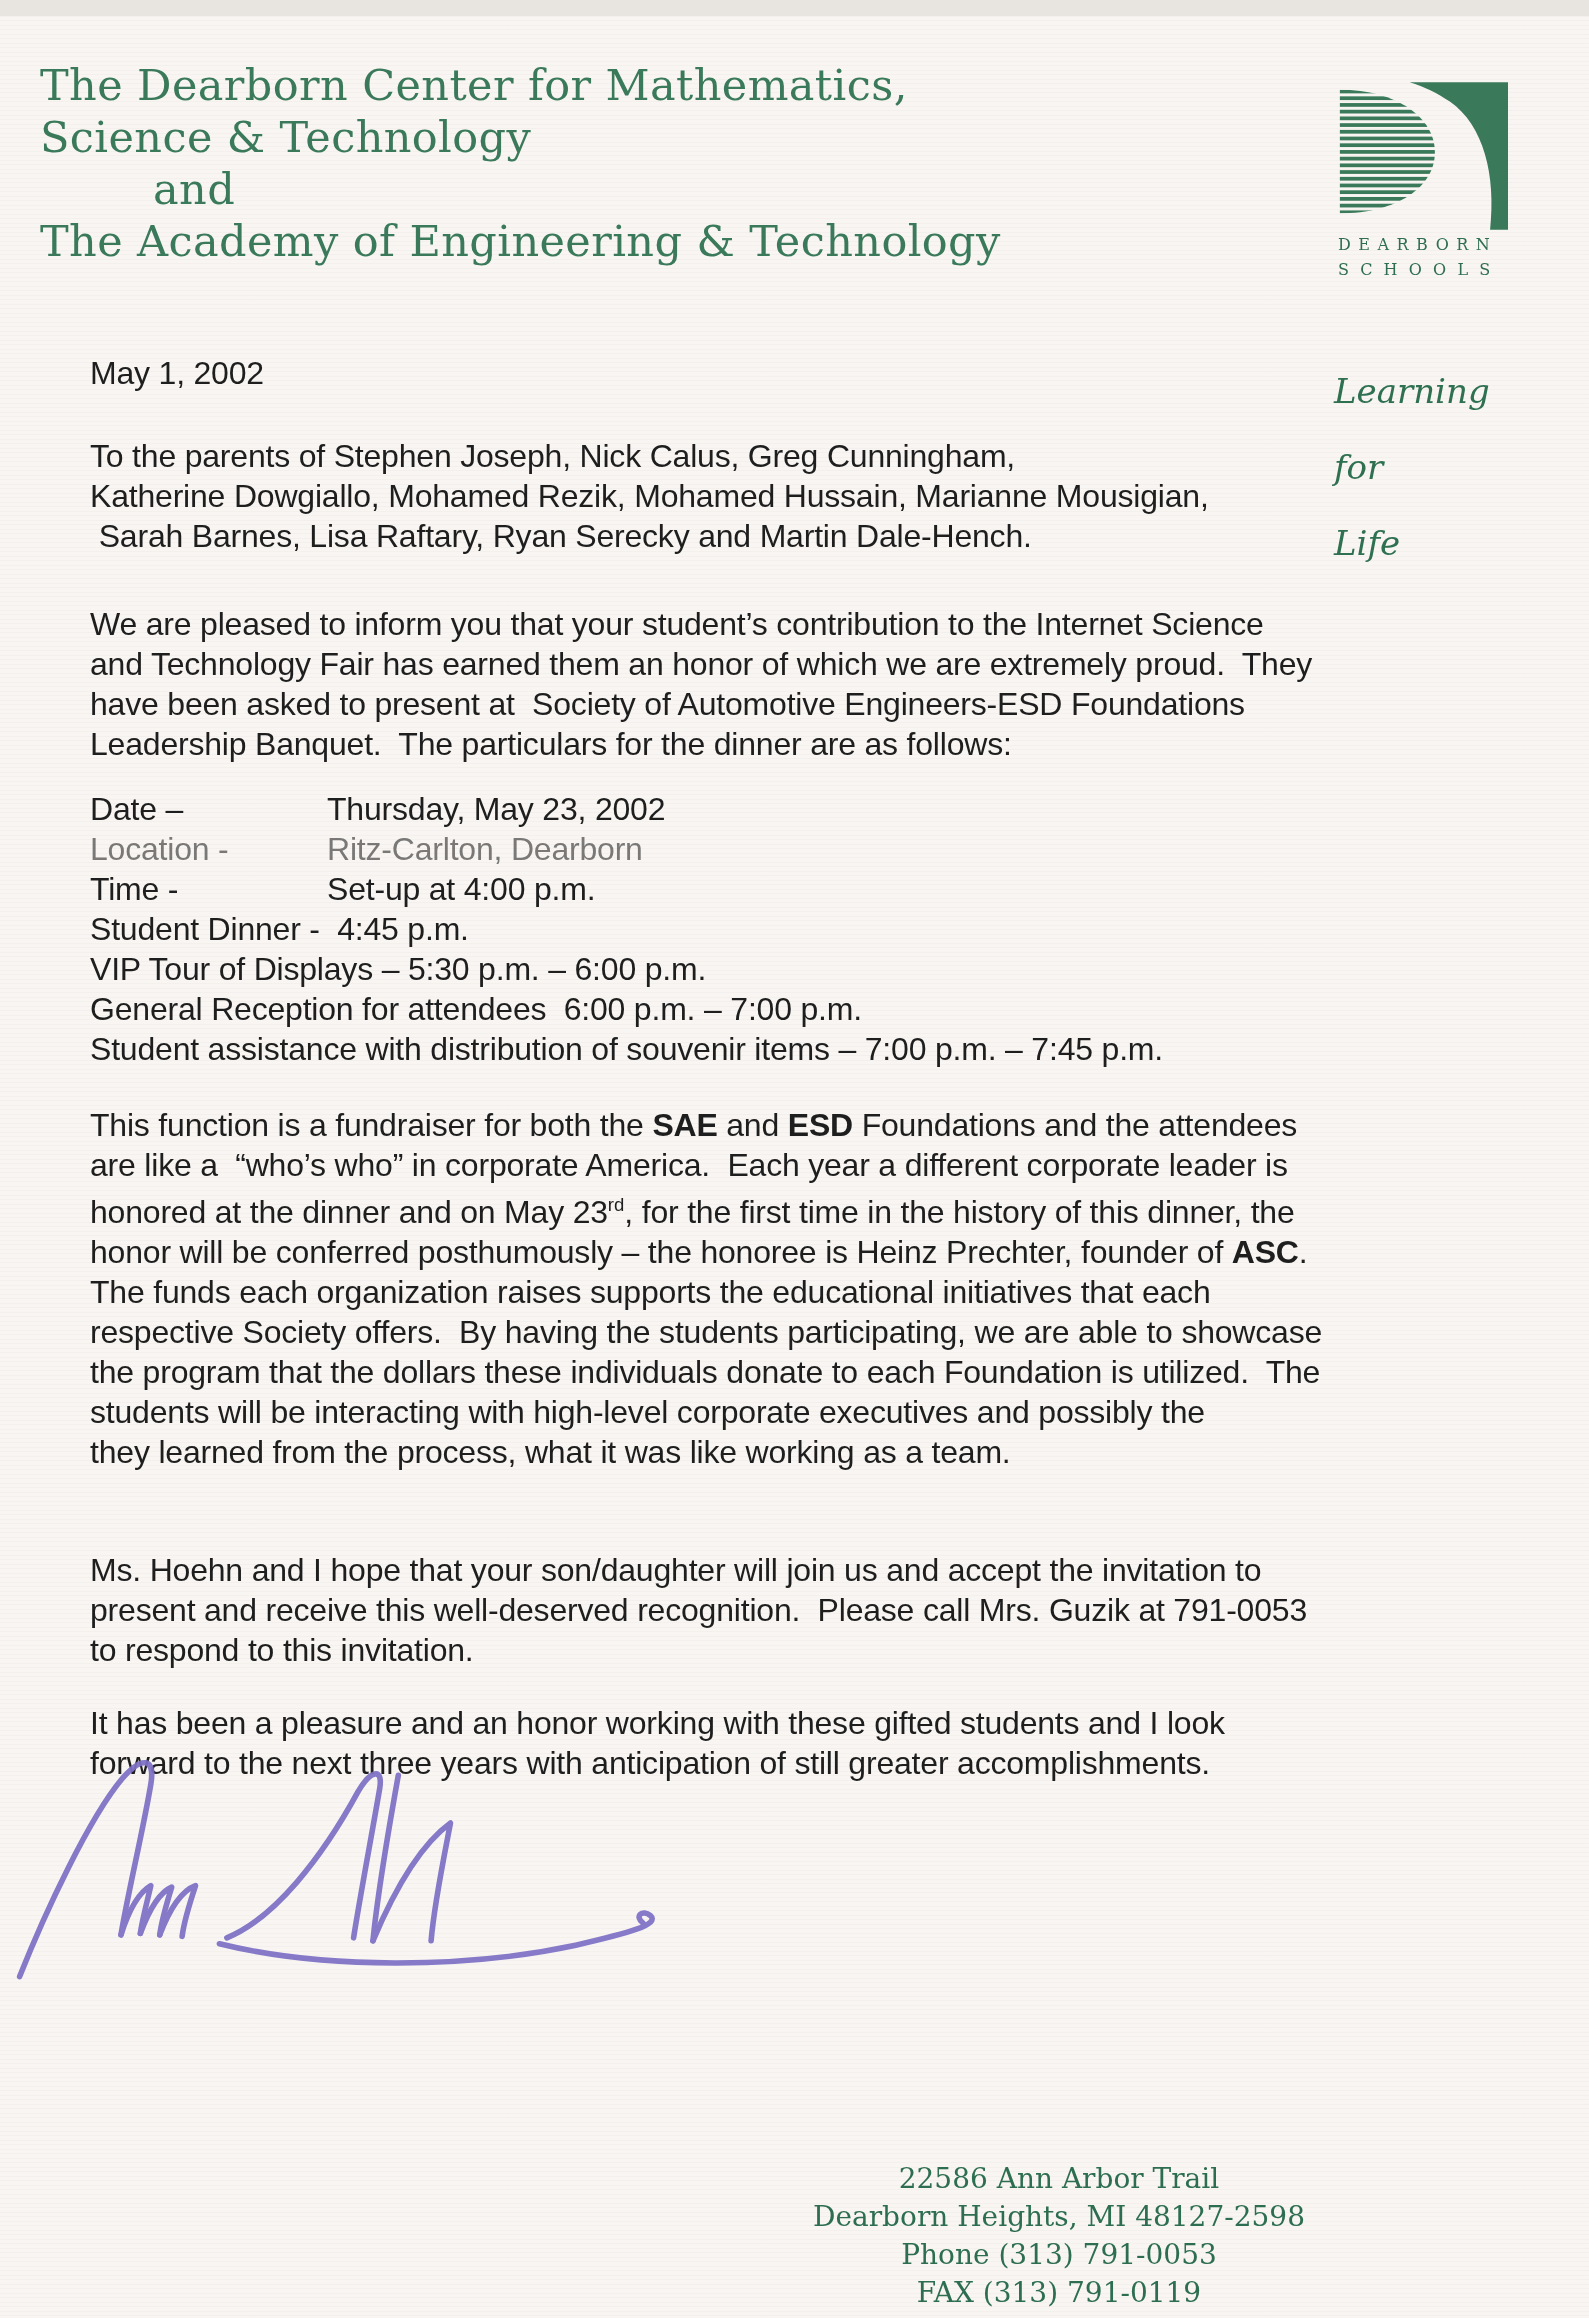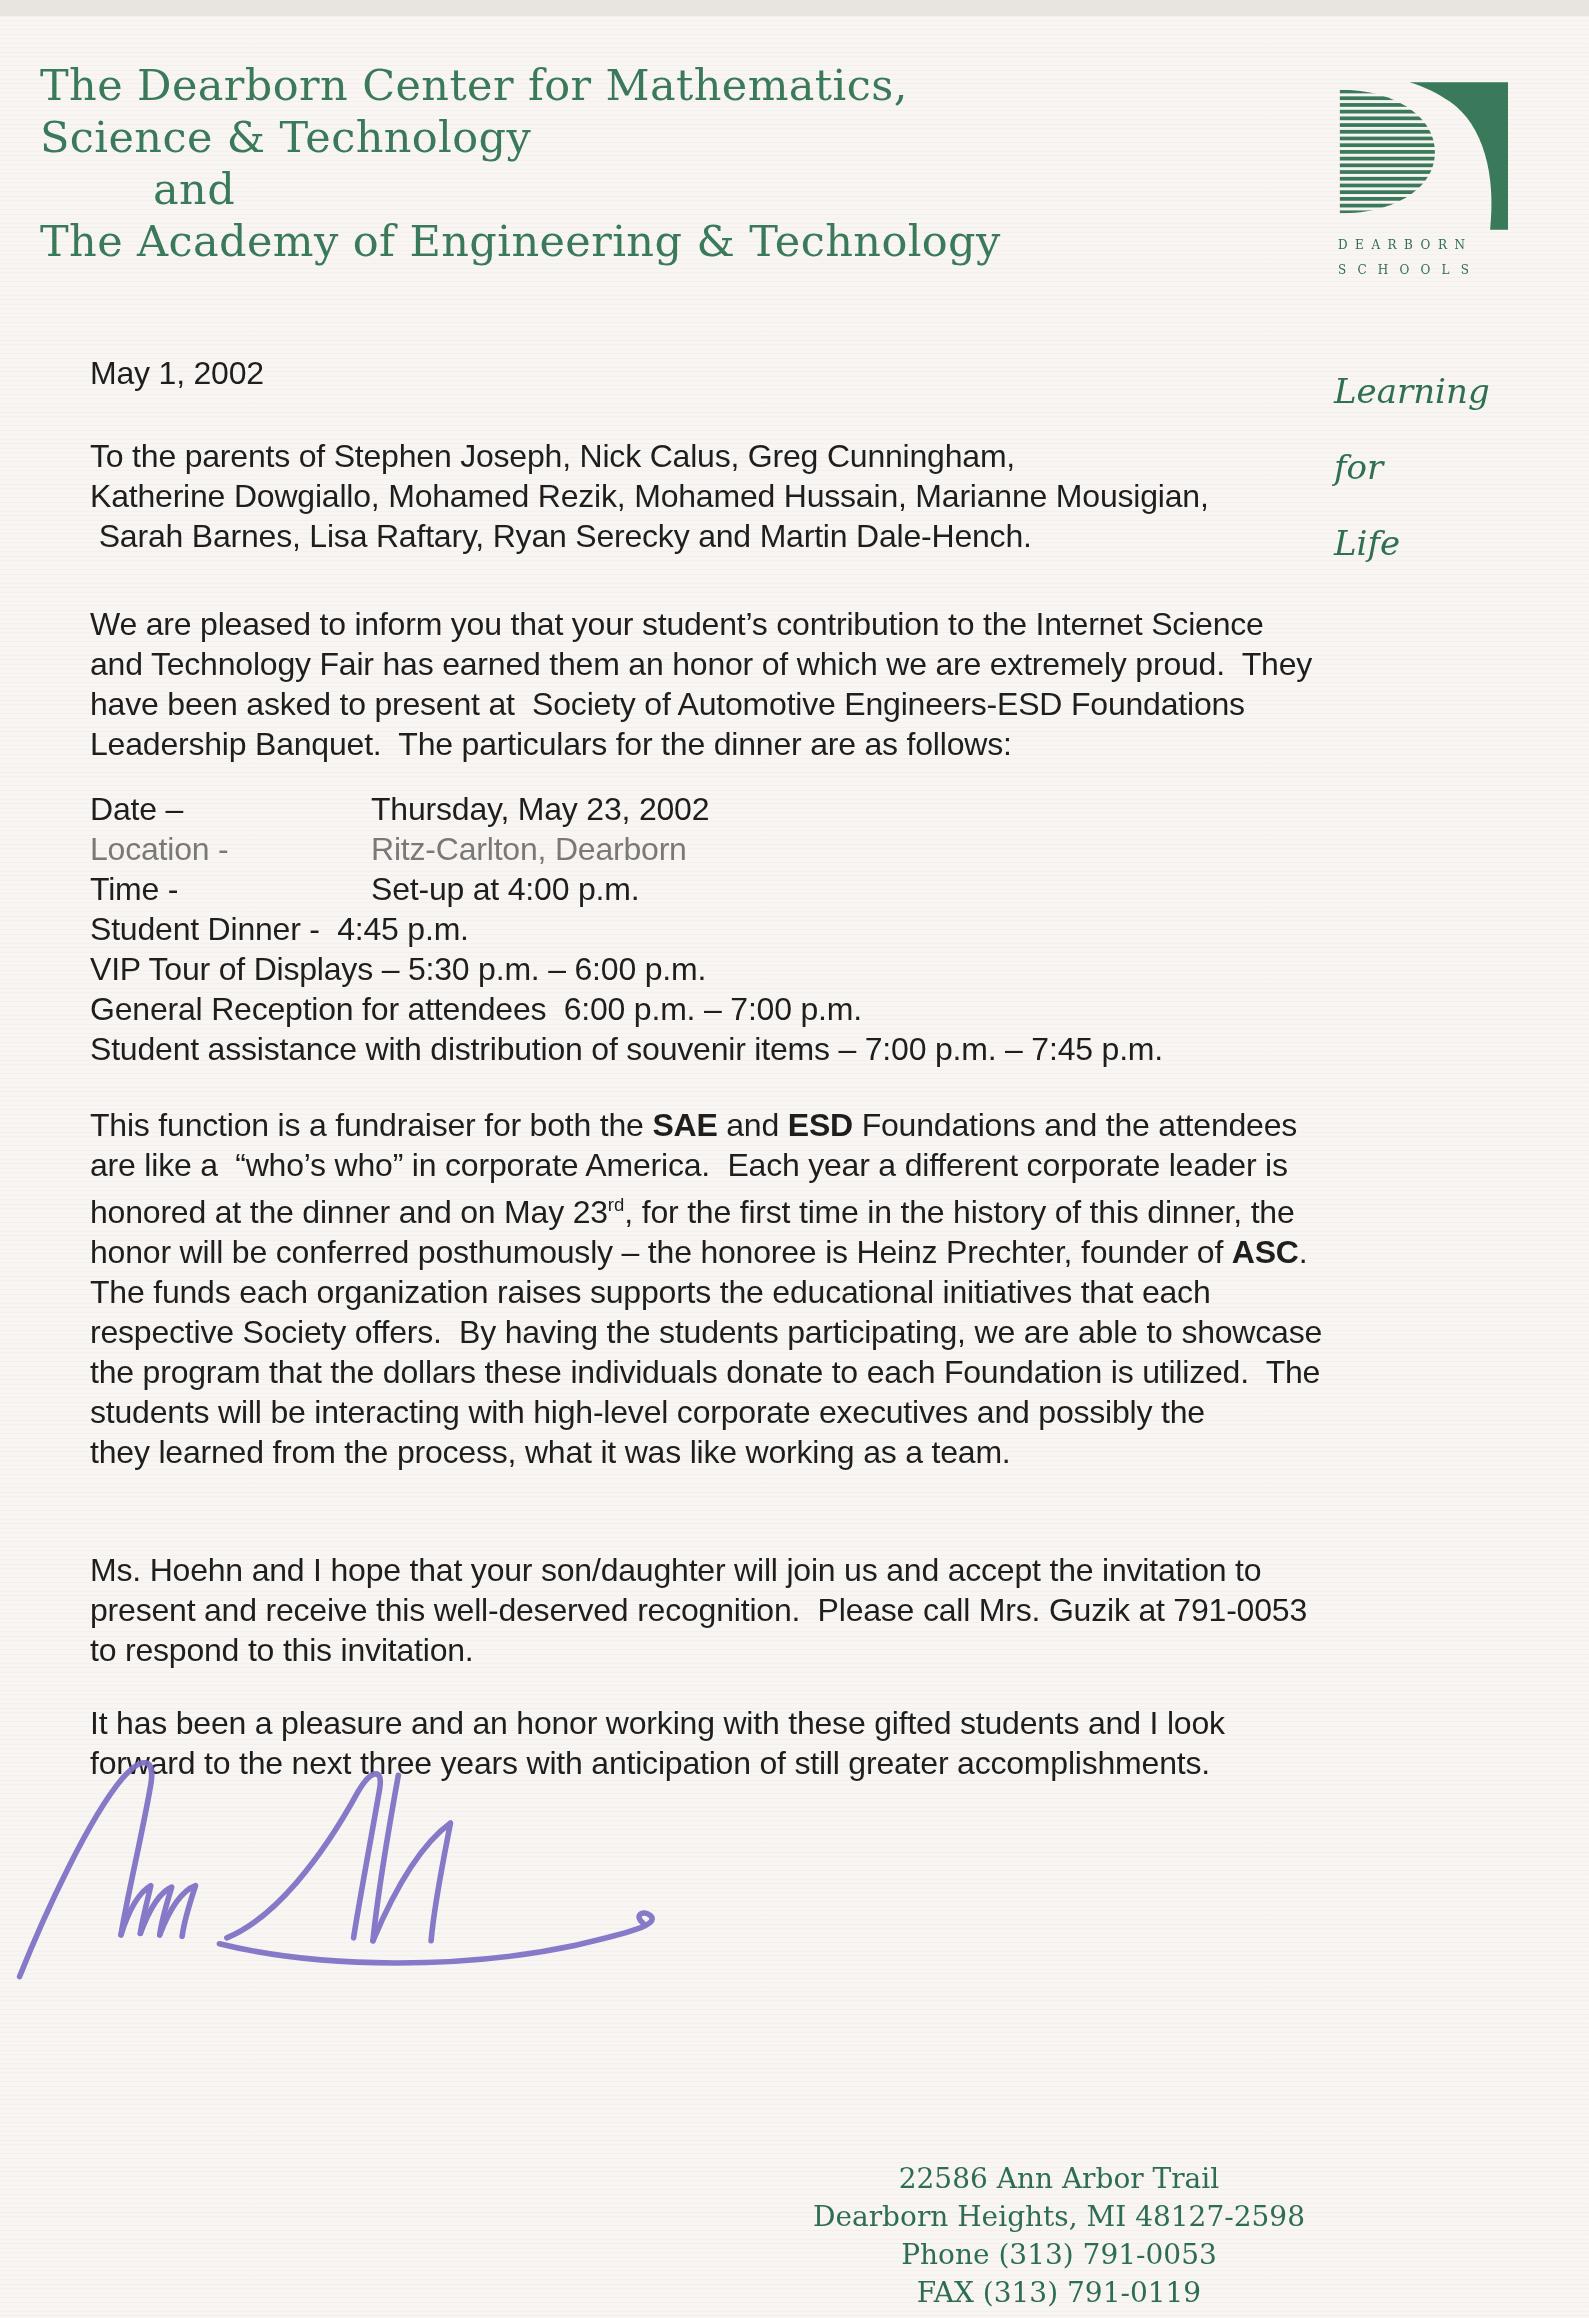--- a/index.html
+++ b/index.html
@@ -18,38 +18,38 @@
   .org{
     position:absolute;left:40px;top:43px;
     font-family:"DejaVu Serif","Liberation Serif",serif;
     font-size:43px;line-height:52px;color:#3a7a5a;letter-spacing:0.4px;
   }
   .org .tline:nth-child(3){padding-left:113px;}
   
   .logo{position:absolute;left:1338px;top:66px;width:170px;}
   .logo-caption{
     font-family:"DejaVu Serif","Liberation Serif",serif;color:#2f6e50;
-    font-size:12px;line-height:24.6px;white-space:pre;
+    font-size:16px;line-height:24.6px;white-space:pre;
   }
   .cap1{letter-spacing:7.5px;}
   .cap2{letter-spacing:11.2px;}
   
   .tagline{
     position:absolute;left:1334px;top:337px;
     font-family:"DejaVu Serif","Liberation Serif",serif;font-style:italic;
     font-size:34px;line-height:76px;color:#2e7050;
   }
   
   .bodytext{font-size:32px;line-height:40px;letter-spacing:-0.2px;}
   .blk{position:absolute;left:90px;}
   .date{top:337px;}
   .recipients{top:420px;}
   .para1{top:588px;}
   .schedule{top:773px;}
-  .schedrow{display:flex;gap:44px;}
+  .schedrow{display:flex;}
   .schedrow .lab{width:237px;white-space:pre;}
   .schedrow .val{white-space:pre;}
   .faded{color:#3f3f3f;opacity:0.68;}
   .para2{top:1089px;}
   .para3{top:1534px;}
   .para4{top:1687px;}
   .signoff{top:1891px;}
   
   .signature{position:absolute;left:9px;top:1728px;width:675px;height:246px;}
   

